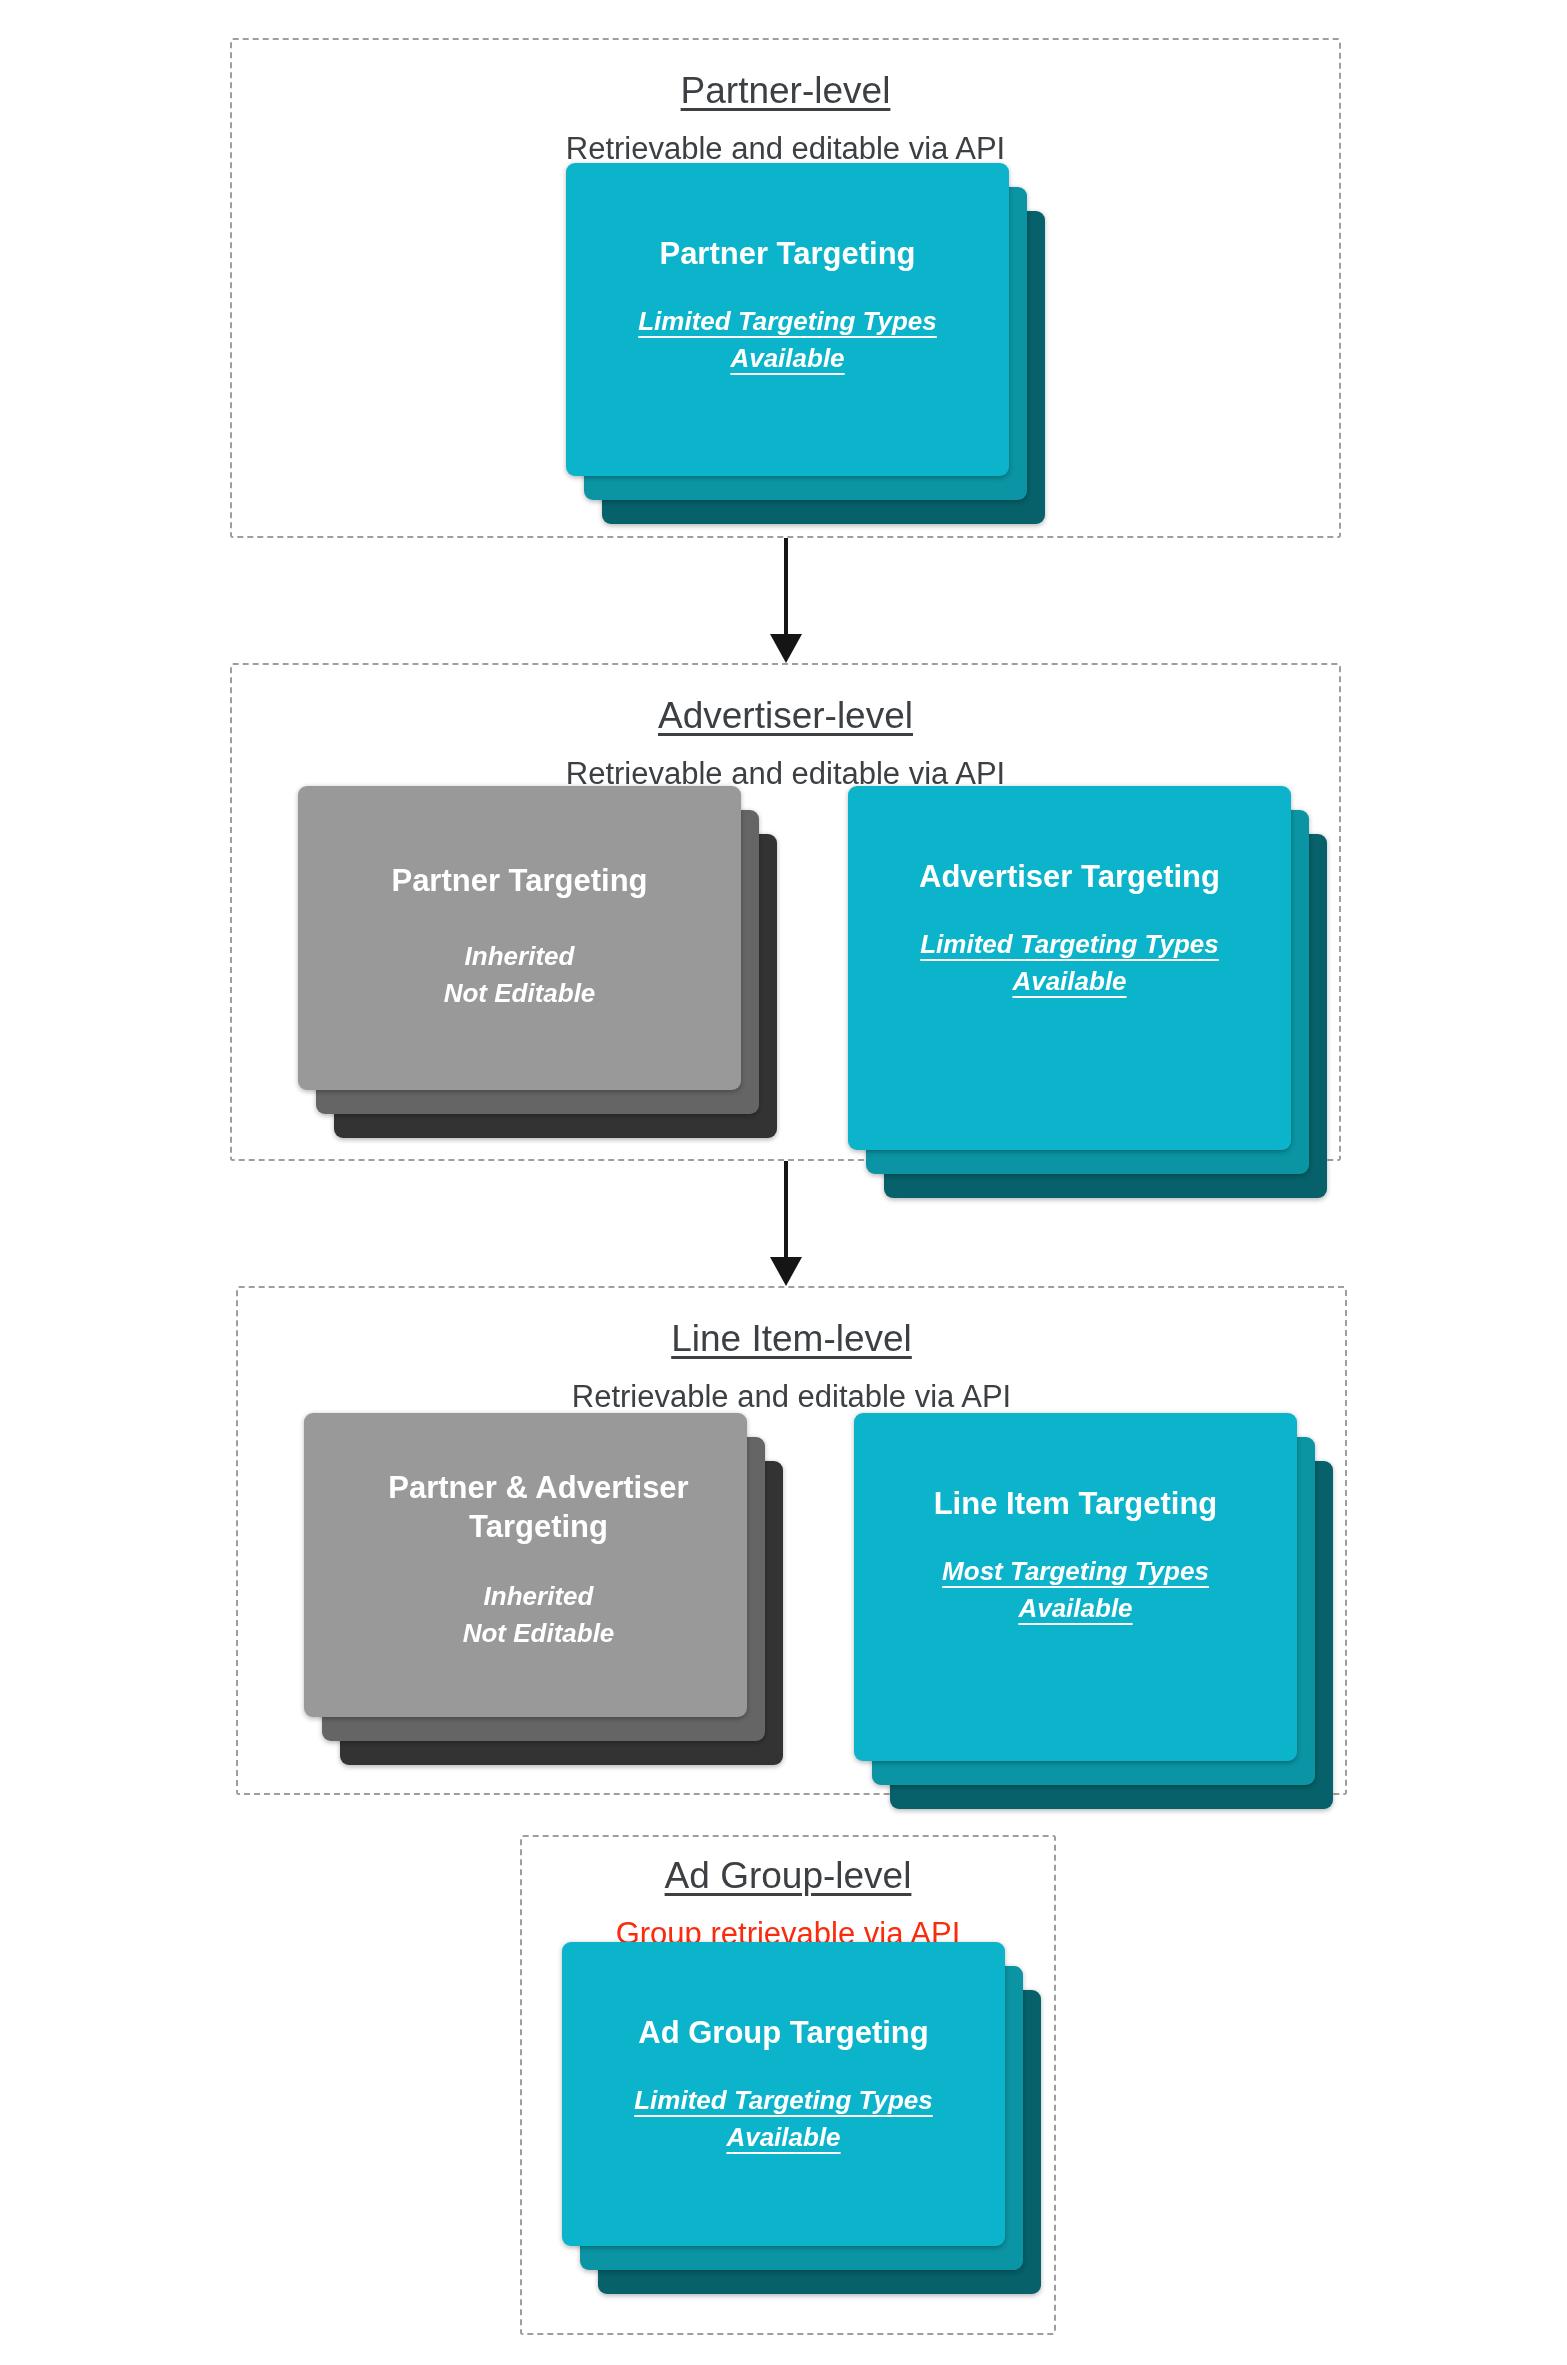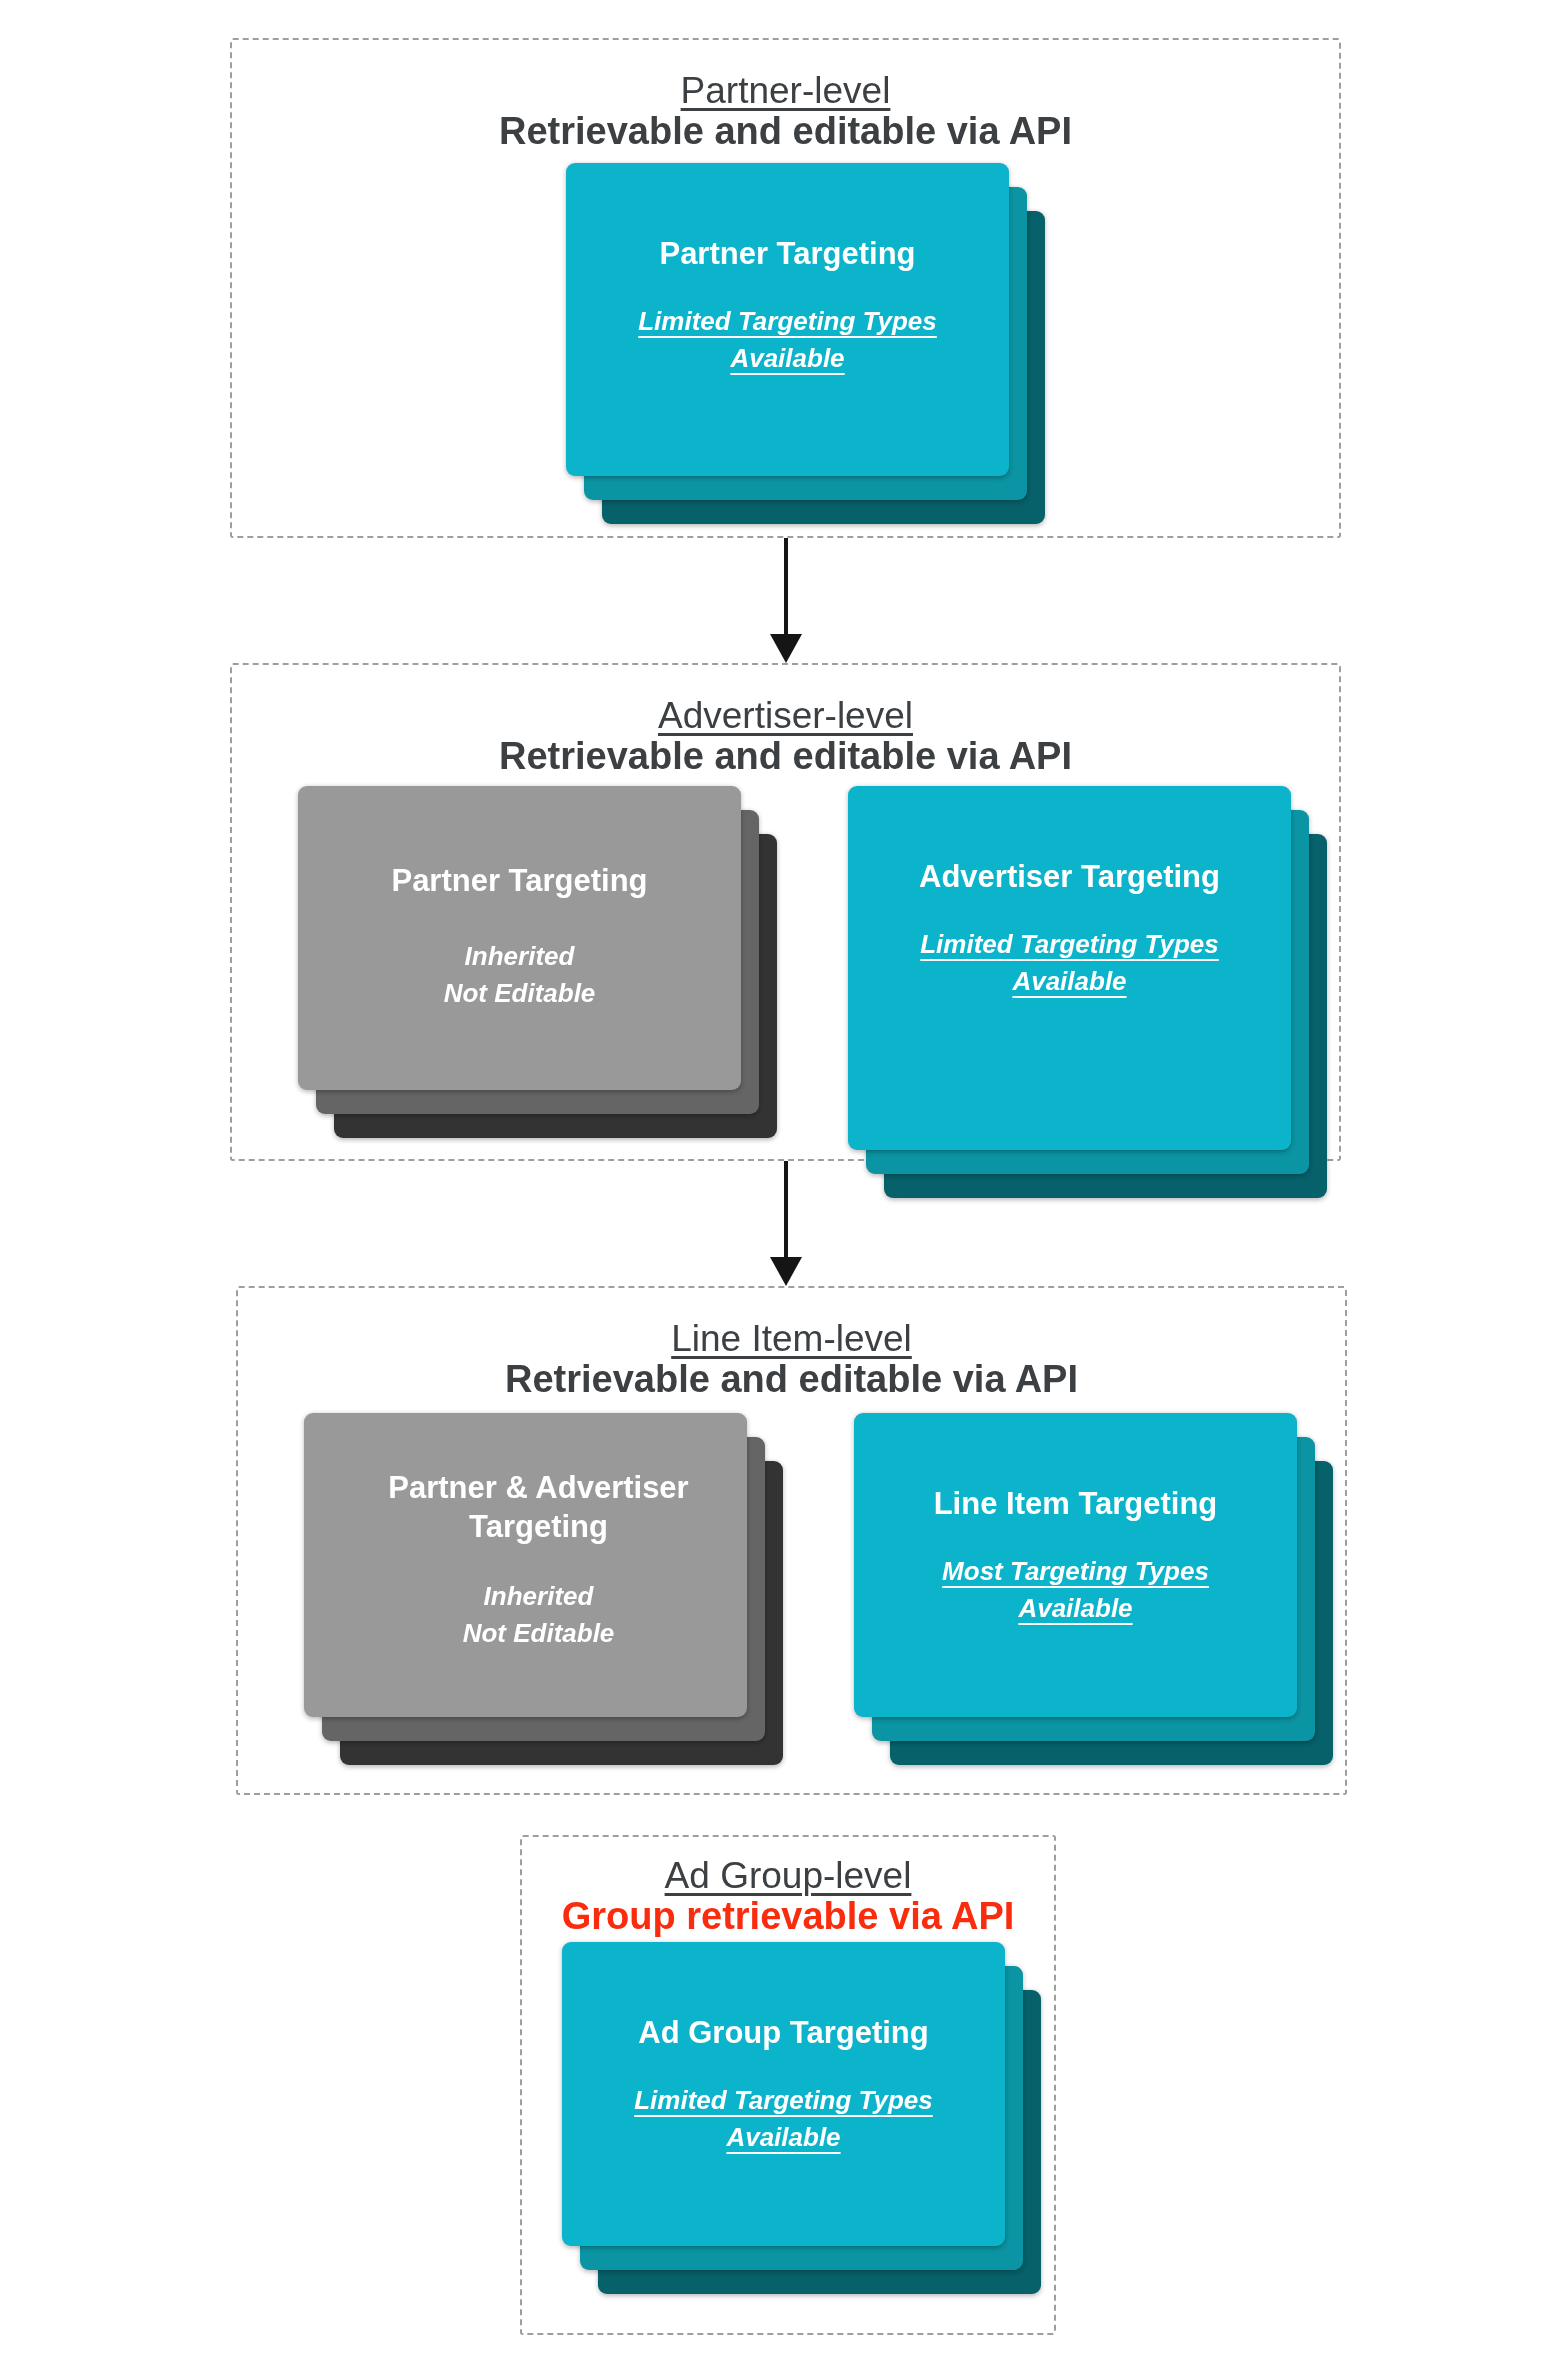--- a/index.html
+++ b/index.html
@@ -23,25 +23,25 @@
     display:inline-block;
     font-size:37px;
     font-weight:normal;
     color:#3c4043;
     text-decoration:underline;
     text-decoration-thickness:2.7px;
     text-underline-offset:5.4px;
     line-height:41px;
   }
   .level-subtitle{
-    font-size:38px;
-    font-weight:bold;
+    font-size:31px;
+    font-weight:normal;
     color:#3c4043;
     line-height:39px;
-    margin-top:1px;
+    margin-top:18px;
   }
   
   .stack{position:absolute;}
   .layer{
     position:absolute;
     width:100%;height:100%;
     border-radius:9px;
     box-shadow:0 1.8px 5.4px rgba(0,0,0,0.28);
   }
   .layer.back {left:36px;top:48px;}
@@ -178,21 +178,21 @@
       <div class="layer front">
         <div class="card-body" style="padding-top:55px;padding-left:44px;">
           <div class="card-title">Partner &amp; Advertiser Targeting</div>
           <div class="card-sub" style="margin-top:32px;">
             <span class="line">Inherited</span>
             <span class="line">Not Editable</span>
           </div>
         </div>
       </div>
     </div>
-    <div class="stack cyan" style="left:616px;top:125px;width:443px;height:304px;">
+    <div class="stack cyan" style="left:616px;top:125px;width:443px;height:348px;">
       <div class="layer back"></div>
       <div class="layer mid"></div>
       <div class="layer front">
         <div class="card-body">
           <div class="card-title">Line Item Targeting</div>
           <div class="card-sub">
             <span class="line">Most Targeting Types</span>
             <span class="line">Available</span>
           </div>
         </div>

